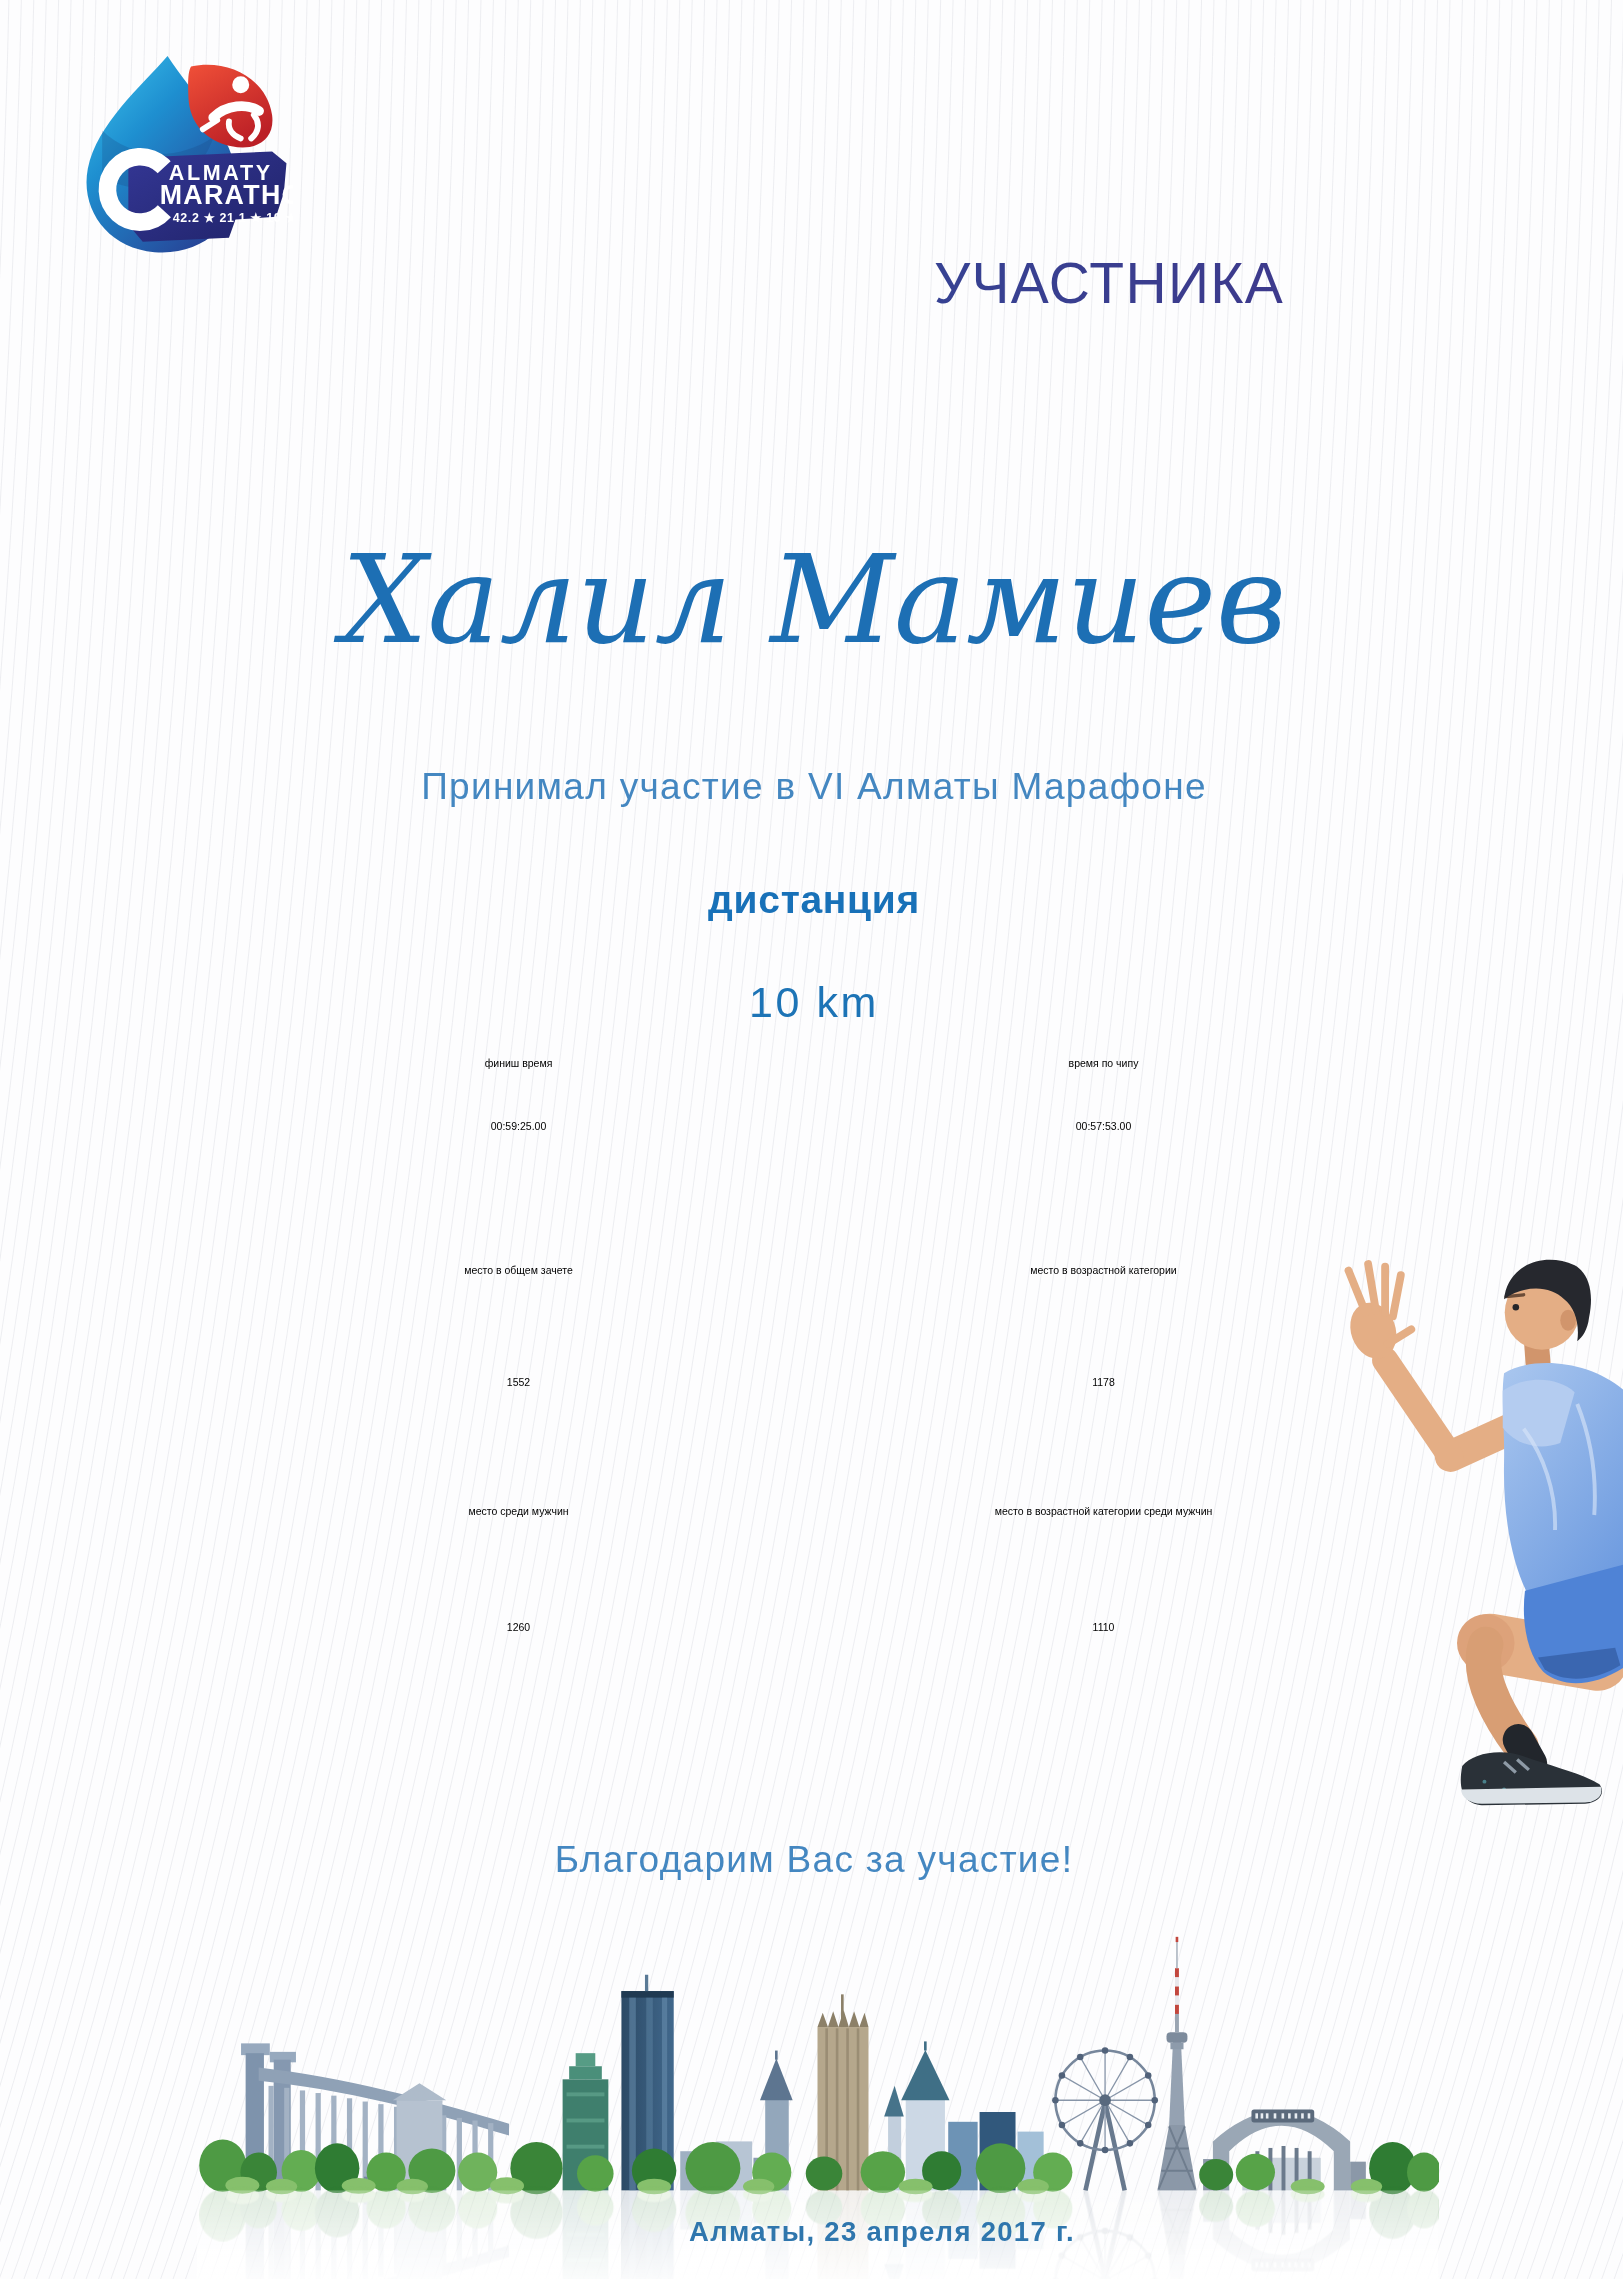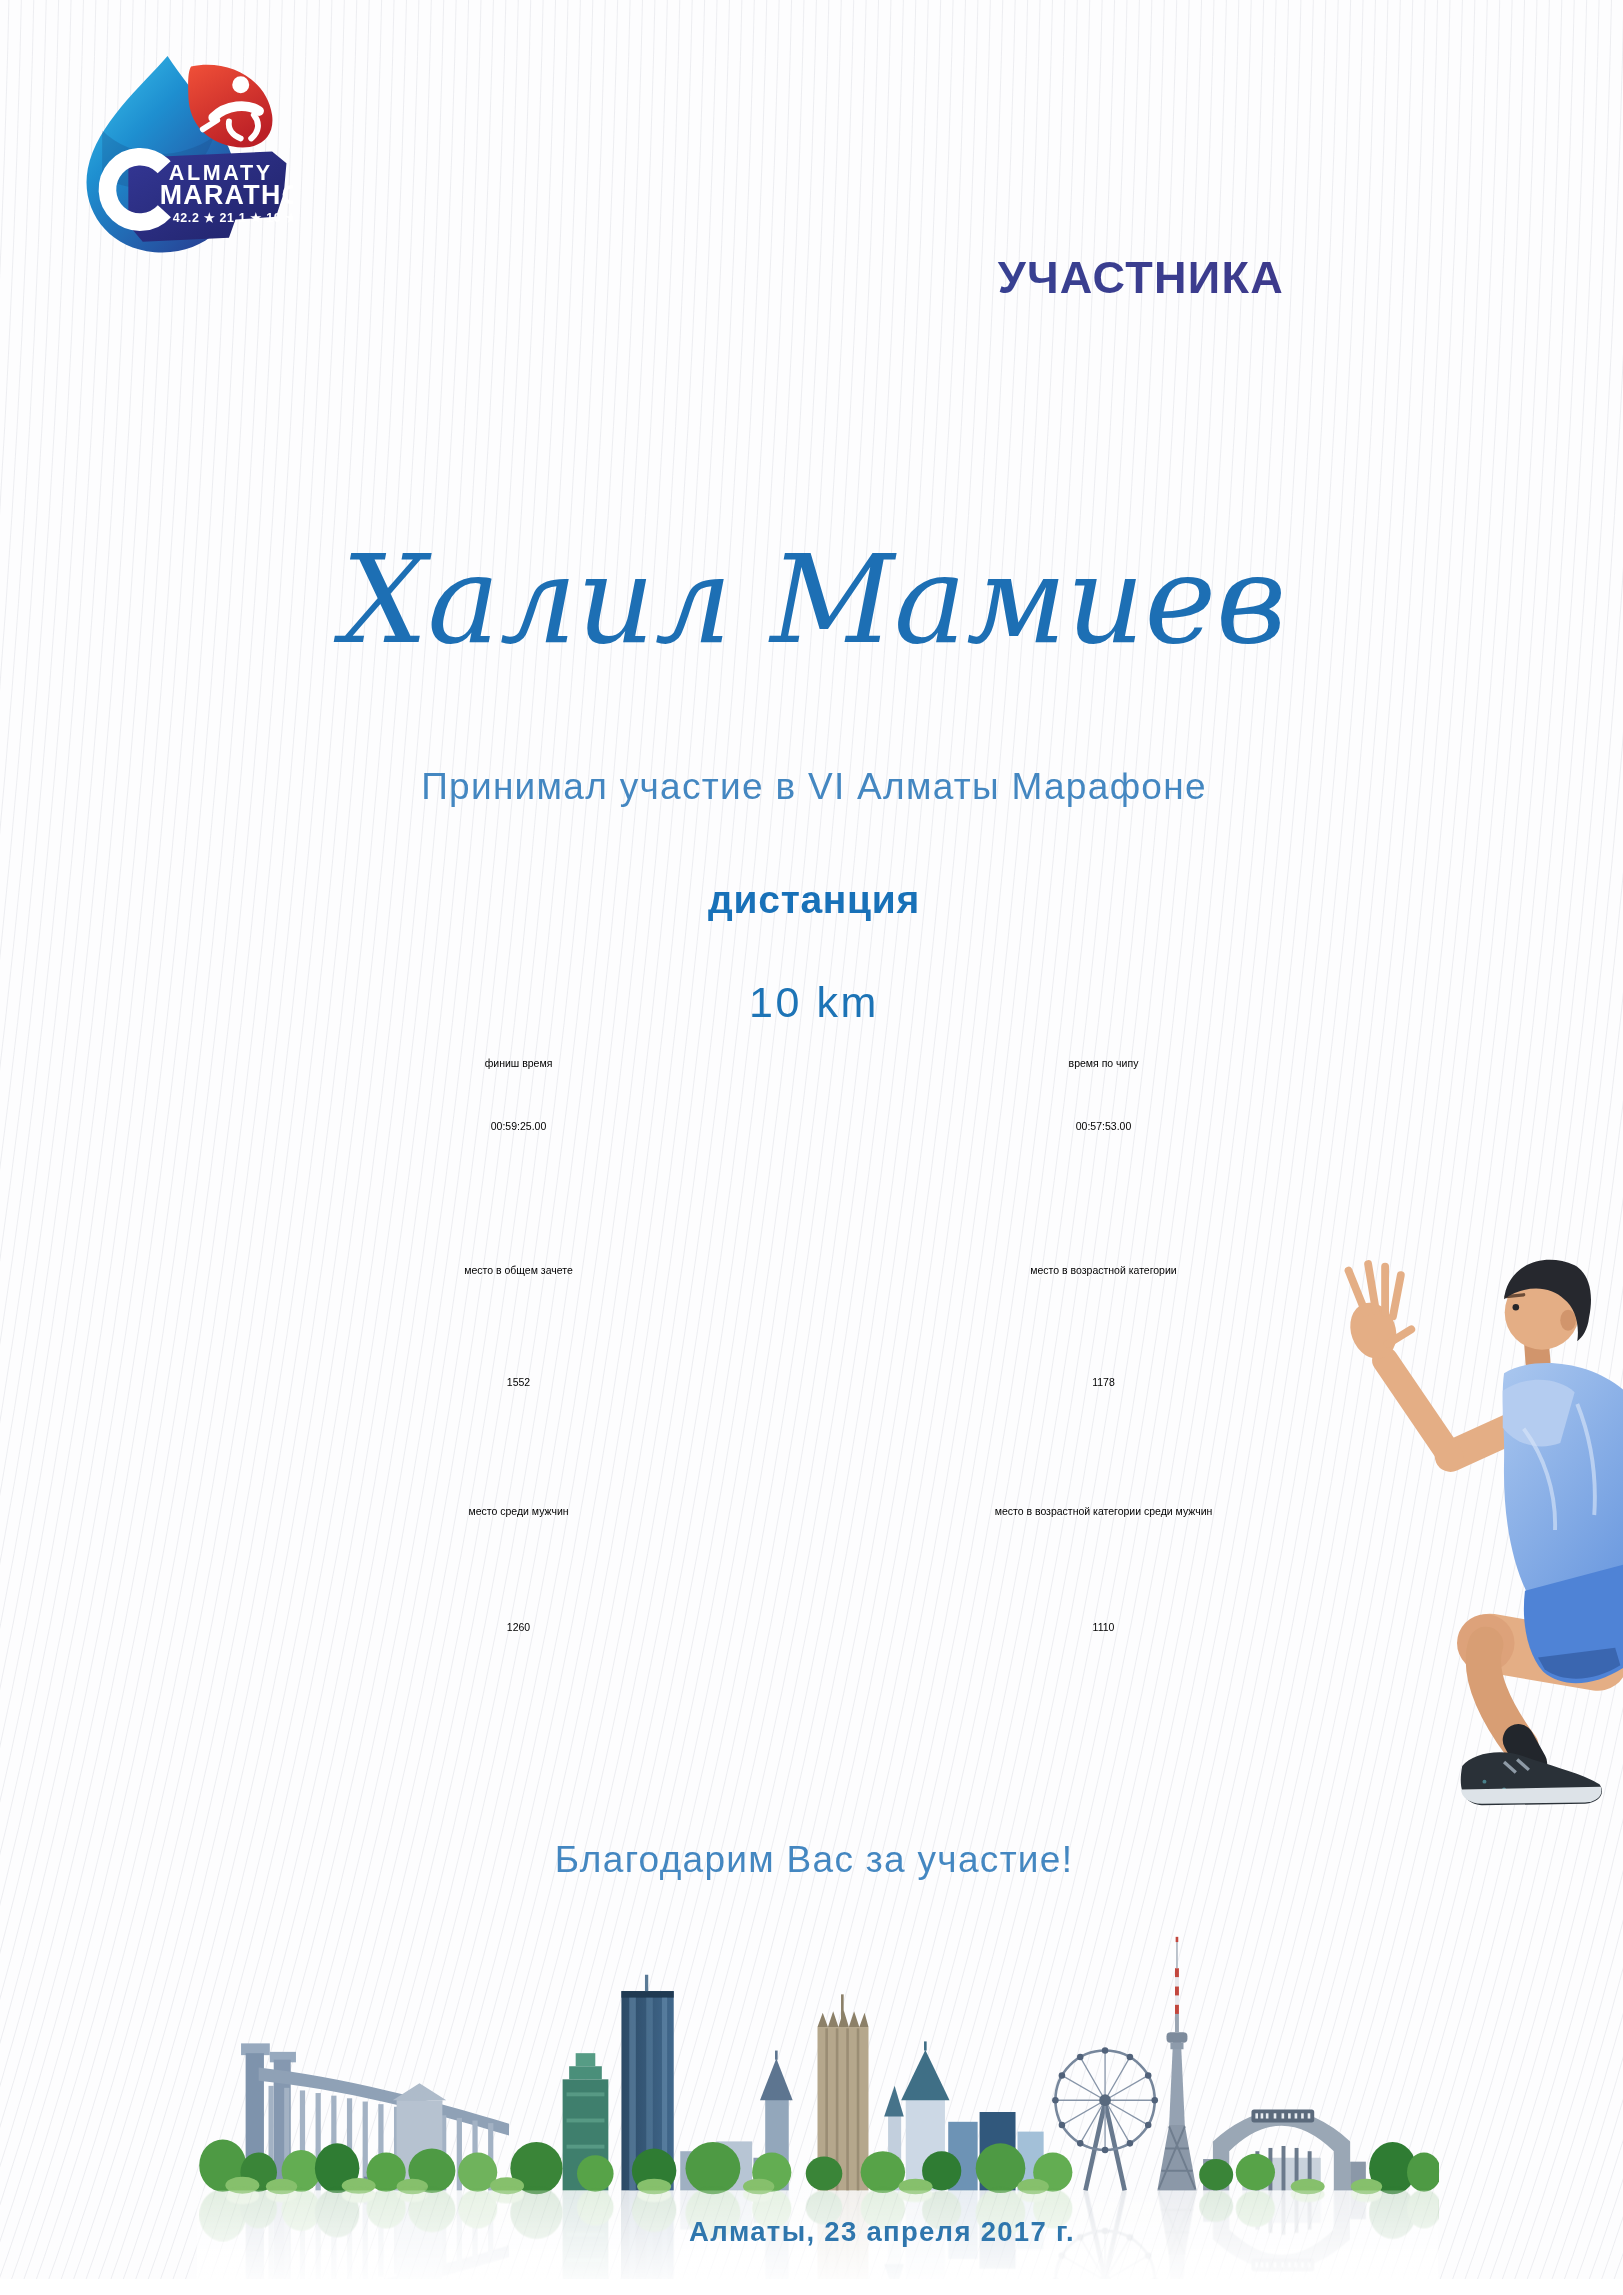--- a/index.html
+++ b/index.html
@@ -13,21 +13,21 @@
   svg text{font-family:"Liberation Sans",sans-serif;}
 
   .title-wrap{position:absolute;top:242px;left:353px;width:931px;text-align:right;z-index:2;}
   .cert-title{
     margin:0;font-size:135px;line-height:1;font-weight:bold;letter-spacing:0.7px;
     background:linear-gradient(90deg,#1b6cb5 0%,#27559f 55%,#3d3a8c 100%);
     -webkit-background-clip:text;background-clip:text;color:transparent;
     -webkit-text-fill-color:transparent;white-space:nowrap;
   }
   .cert-subtitle{
-    margin:13px 0 0 0;font-size:45px;line-height:1;font-weight:bold;letter-spacing:1.3px;
+    margin:13px 0 0 0;font-size:57px;line-height:1;font-weight:normal;letter-spacing:1.3px;
     background:linear-gradient(90deg,#2b4f9e 0%,#3d3a8c 100%);
     -webkit-background-clip:text;background-clip:text;color:transparent;
     -webkit-text-fill-color:transparent;white-space:nowrap;
   }
   .centered{position:absolute;left:814px;transform:translateX(-50%);white-space:nowrap;z-index:2;}
   .participant-name{
     top:540px;font-family:"DejaVu Serif",serif;font-style:italic;
     font-size:121px;color:#1d6fb4;line-height:1;
   }
   .participation{top:766px;font-size:37px;color:#4487c1;letter-spacing:1.3px;}

